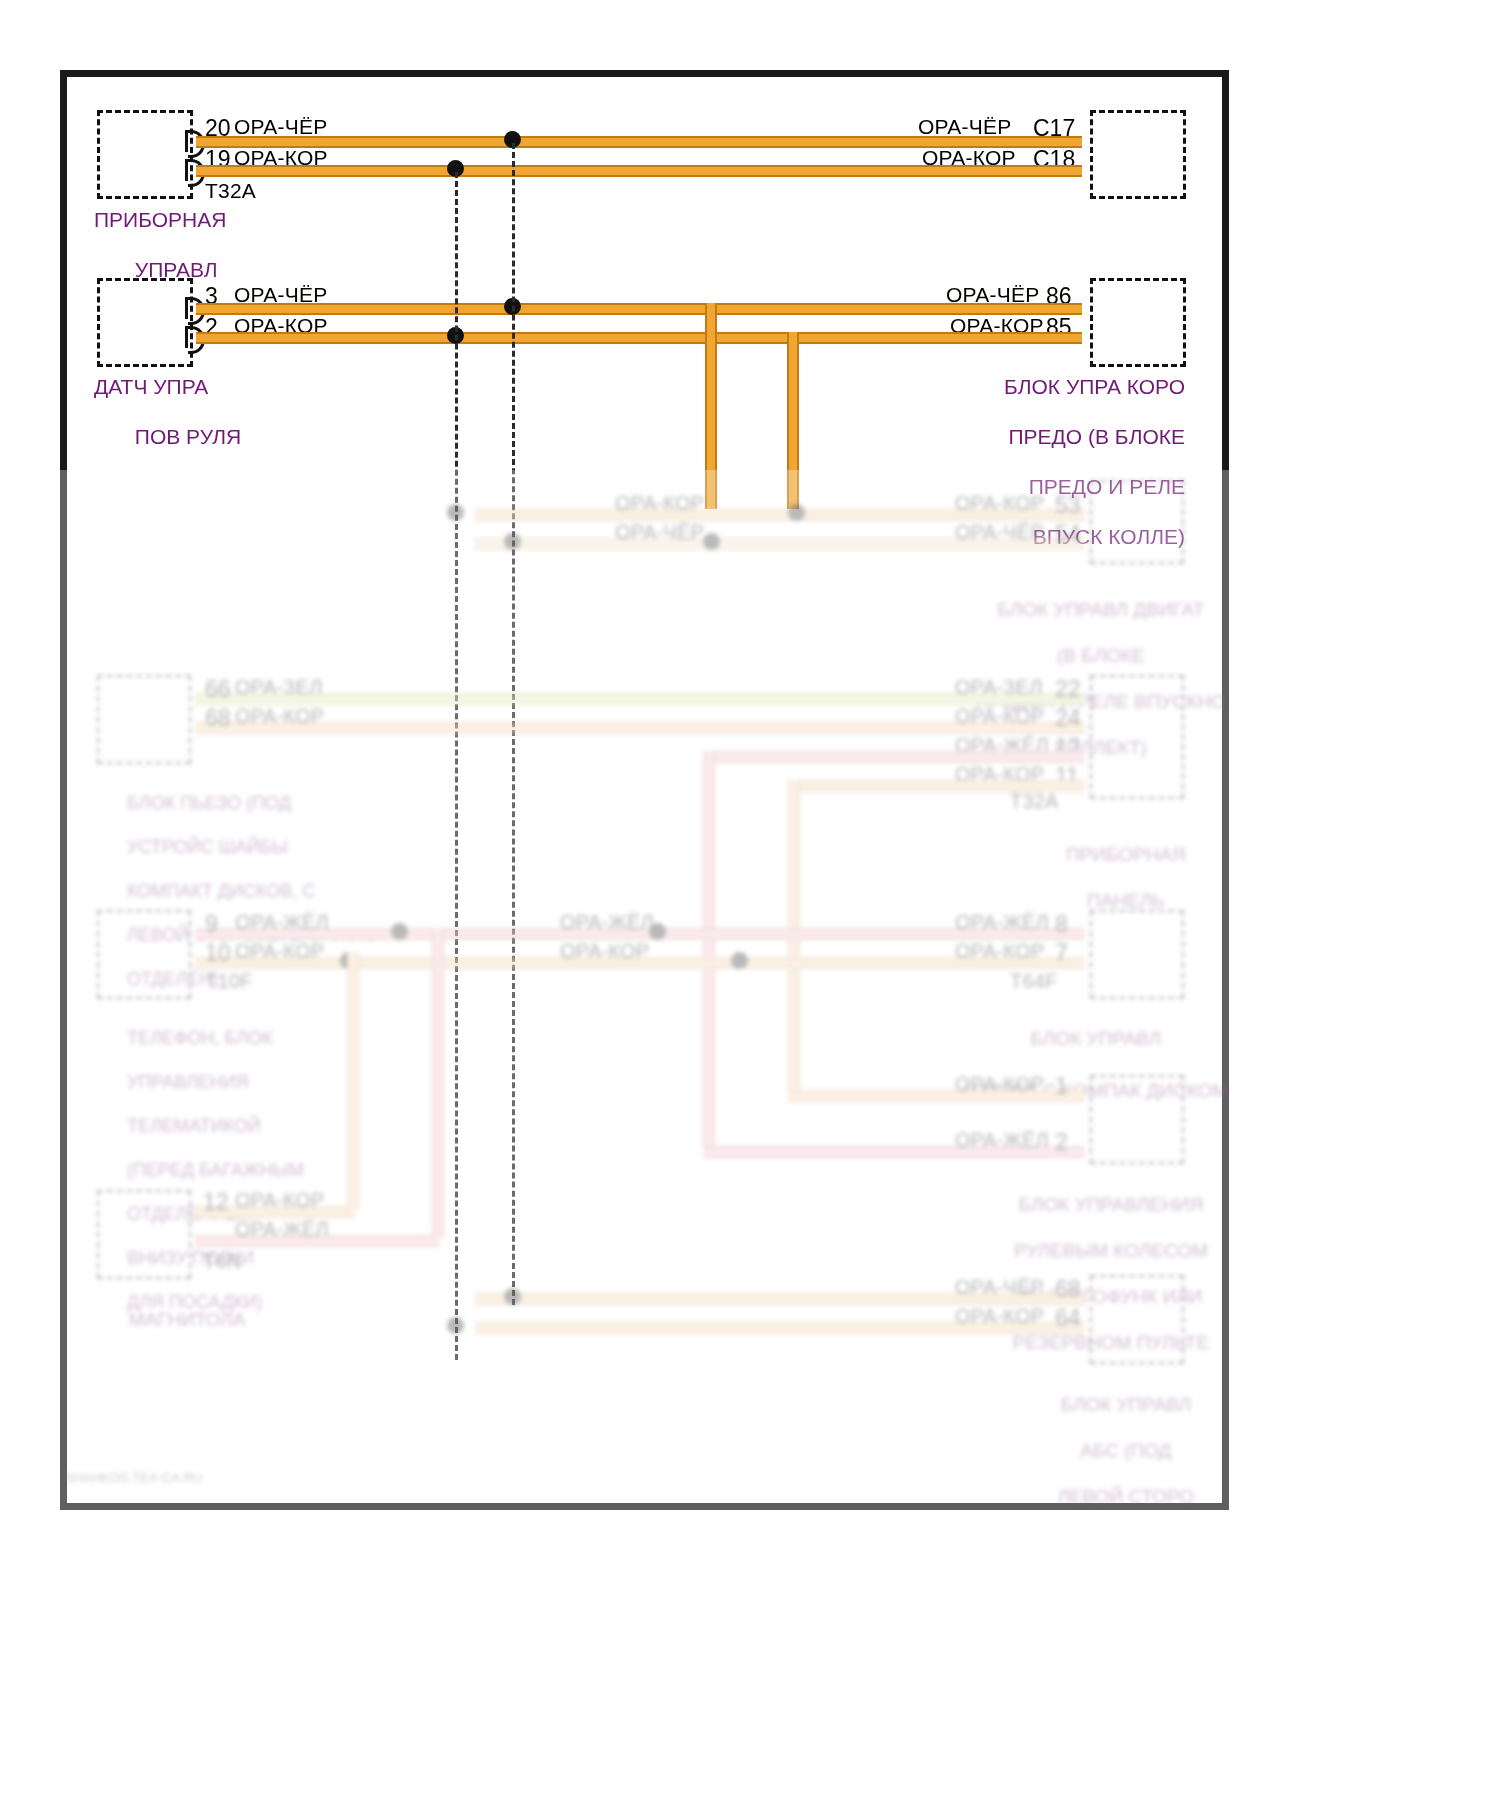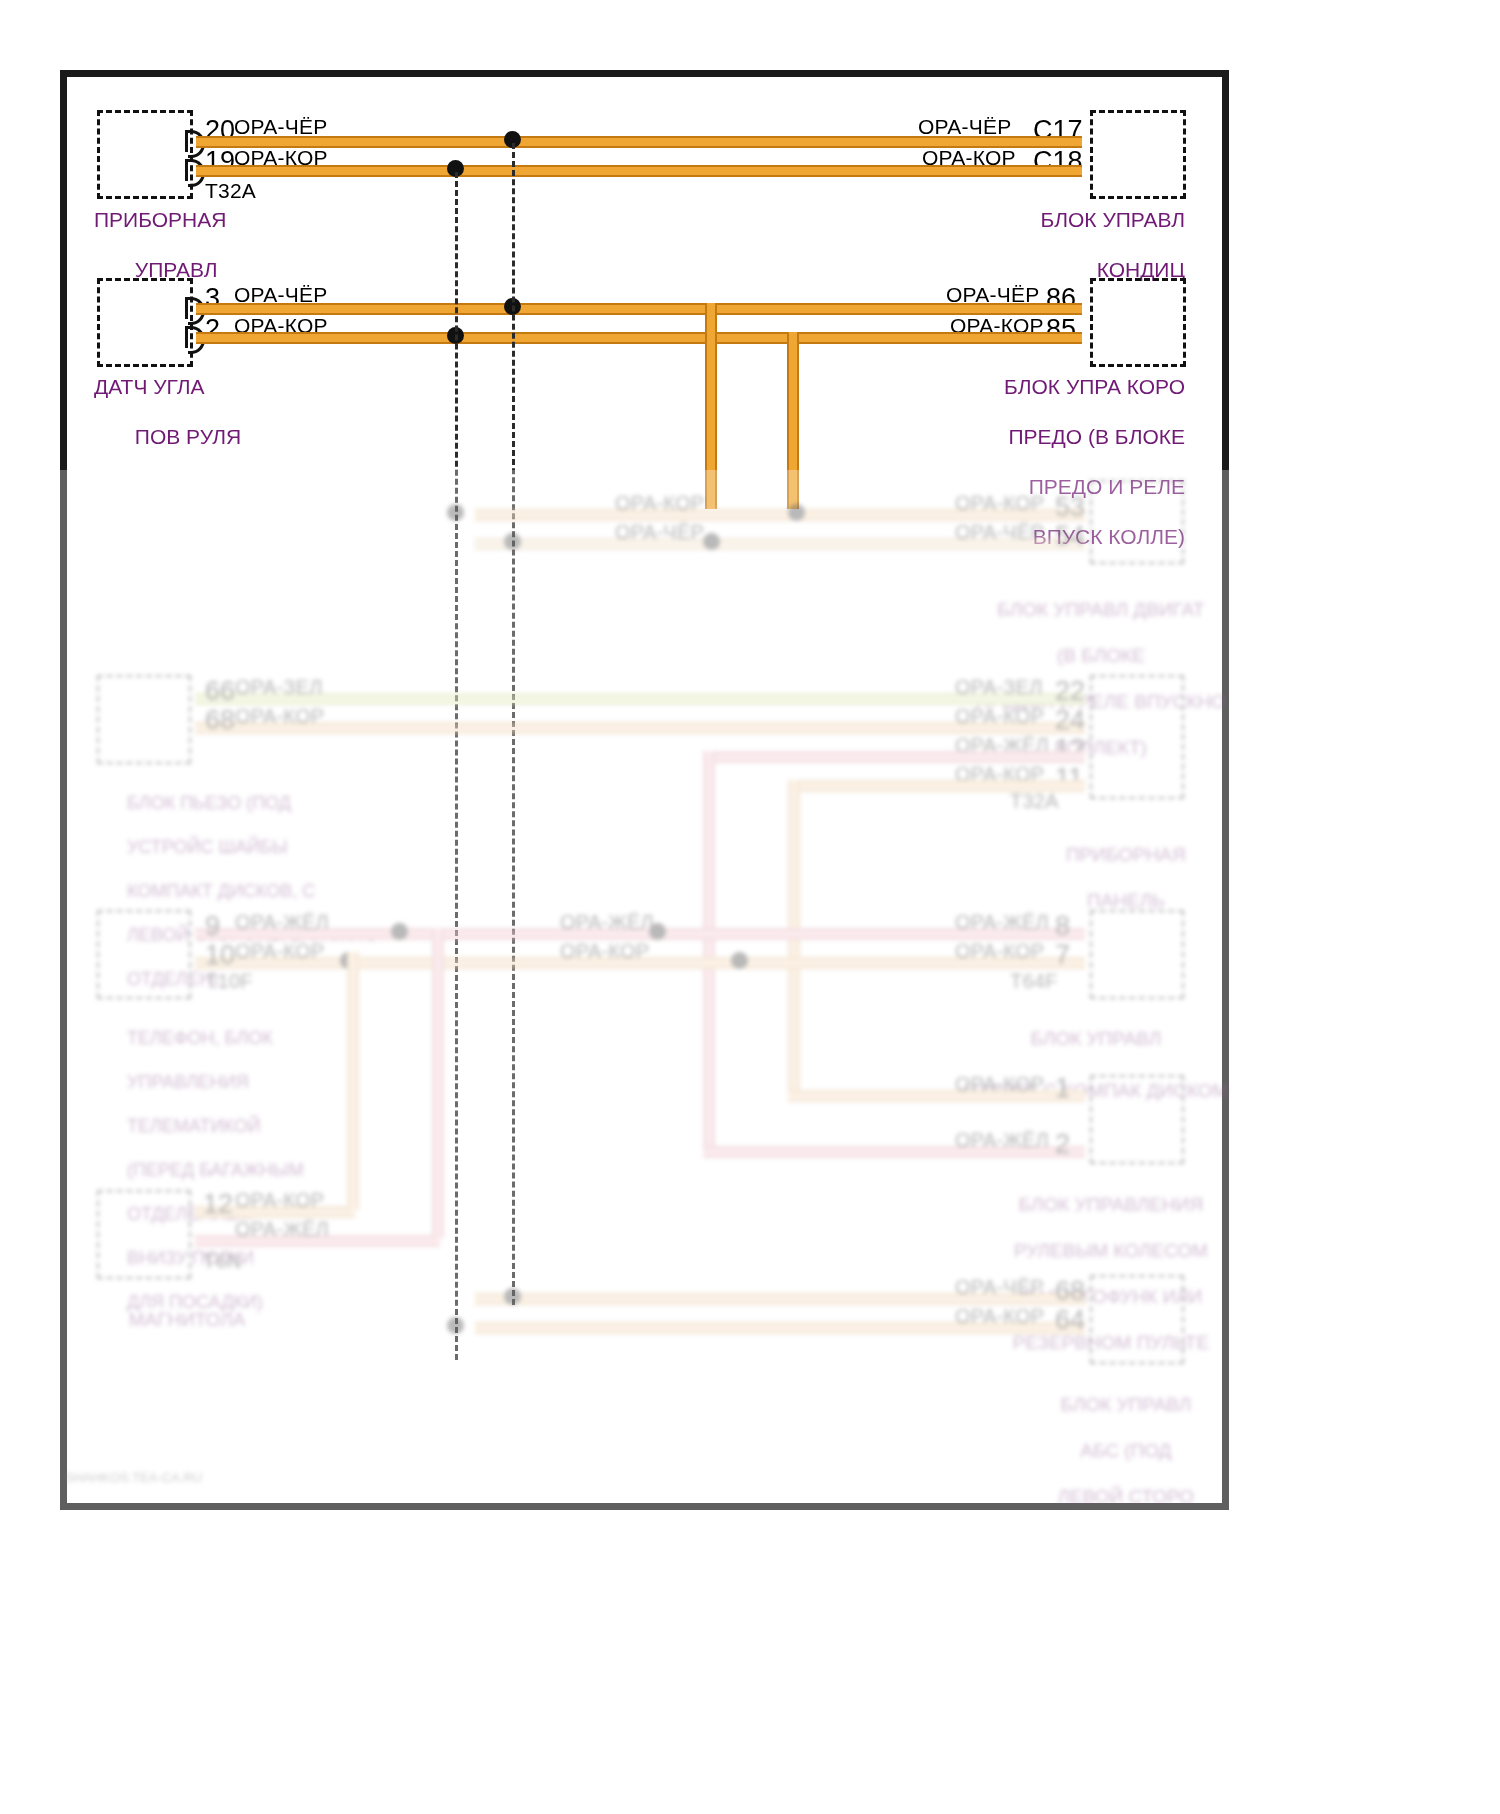--- a/index.html
+++ b/index.html
@@ -41,21 +41,21 @@
   .vbus{position:absolute;width:0;border-left:3px dashed #2b2b2b;}
 
   
   .pin{position:absolute;width:14px;height:22px;border:3px solid #111;border-left:none;
        border-radius:0 14px 14px 0;background:transparent;}
   .pinbar{position:absolute;width:3px;height:22px;background:#111;}
 
   
   .lbl{position:absolute;color:#000;font-size:21px;letter-spacing:.2px;white-space:pre;}
   .lbl.sm{font-size:20px;}
-  .num{position:absolute;color:#000;font-size:27px;white-space:pre;}
+  .num{position:absolute;color:#000;font-size:23px;white-space:pre;}
   .blockname{position:absolute;color:#701a75;font-size:21px;line-height:25px;white-space:pre;}
   .blockname.r{text-align:right;}
   .blockname.c{text-align:center;}
   .watermark{position:absolute;color:#555;font-size:13px;white-space:pre;}
 </style>
 </head>
 <body>
 
 <div id="page">
 
@@ -83,30 +83,28 @@
   <div class="pinbar" style="left:185px;top:297px;"></div>
   <div class="pin" style="left:188px;top:297px;"></div>
   <div class="pinbar" style="left:185px;top:326px;"></div>
   <div class="pin" style="left:188px;top:326px;"></div>
 
   <span class="num" style="left:205px;top:283px;">3</span>
   <span class="lbl" style="left:234px;top:283px;">ОРА-ЧЁР</span>
   <span class="num" style="left:205px;top:314px;">2</span>
   <span class="lbl" style="left:234px;top:314px;">ОРА-КОР</span>
 
-  <div class="blockname" style="left:94px;top:374px;"><span>ДАТЧ УГЛА</span><br>
+  <div class="blockname" style="left:94px;top:374px;"><span>ДАТЧ УПРА</span><br>
        <span>ПОВ РУЛЯ</span></div>
 
   <div class="conn" style="left:1090px;top:110px;width:90px;height:83px;"></div>
   <span class="lbl" style="left:918px;top:115px;">ОРА-ЧЁР</span>
   <span class="num" style="left:1033px;top:115px;">C17</span>
   <span class="lbl" style="left:922px;top:146px;">ОРА-КОР</span>
   <span class="num" style="left:1033px;top:146px;text-align:right;">C18</span>
-  <div class="blockname r" style="left:880px;top:207px;width:305px;"><span>БЛОК УПРАВЛ</span><br>
-       <span>КОНДИЦ</span></div>
 
   <div class="conn" style="left:1090px;top:278px;width:90px;height:83px;"></div>
   <span class="lbl" style="left:946px;top:283px;">ОРА-ЧЁР</span>
   <span class="num" style="left:1046px;top:283px;">86</span>
   <span class="lbl" style="left:950px;top:314px;">ОРА-КОР</span>
   <span class="num" style="left:1046px;top:314px;">85</span>
   <div class="blockname r" style="left:860px;top:374px;width:325px;"><span>БЛОК УПРА КОРО</span><br>
        <span>ПРЕДО (В БЛОКЕ</span><br>
        <span>ПРЕДО И РЕЛЕ</span><br>
        <span>ВПУСК КОЛЛЕ)</span></div>

